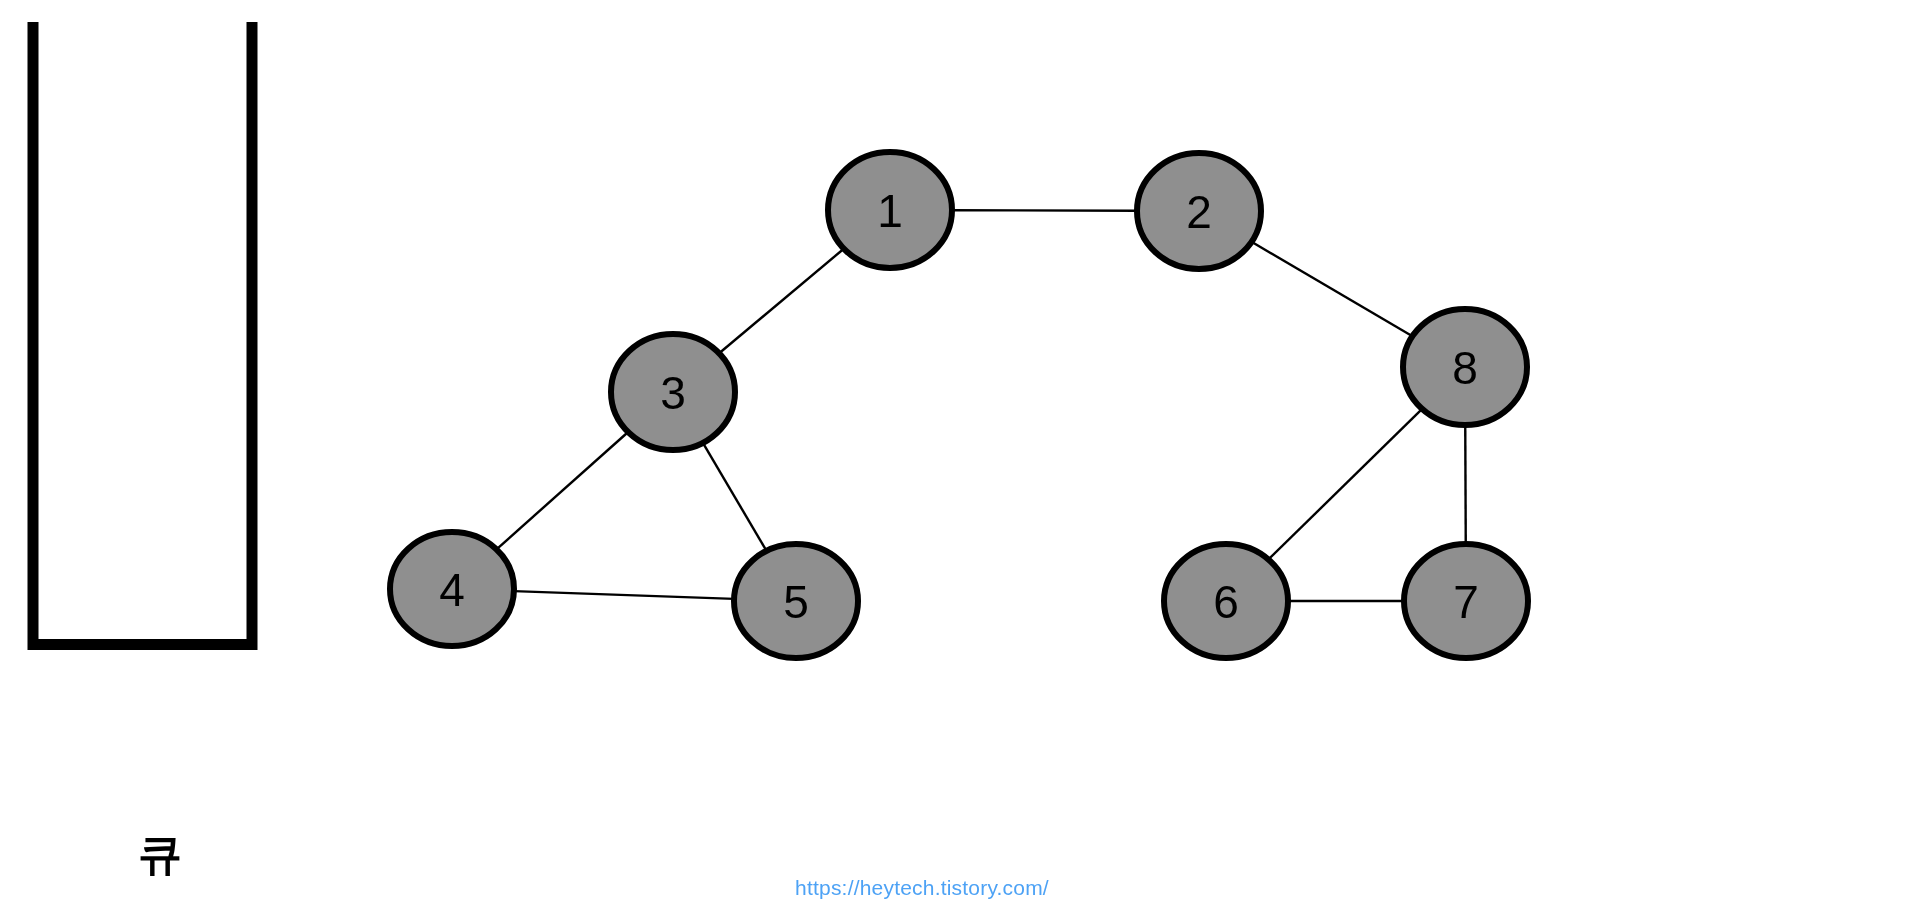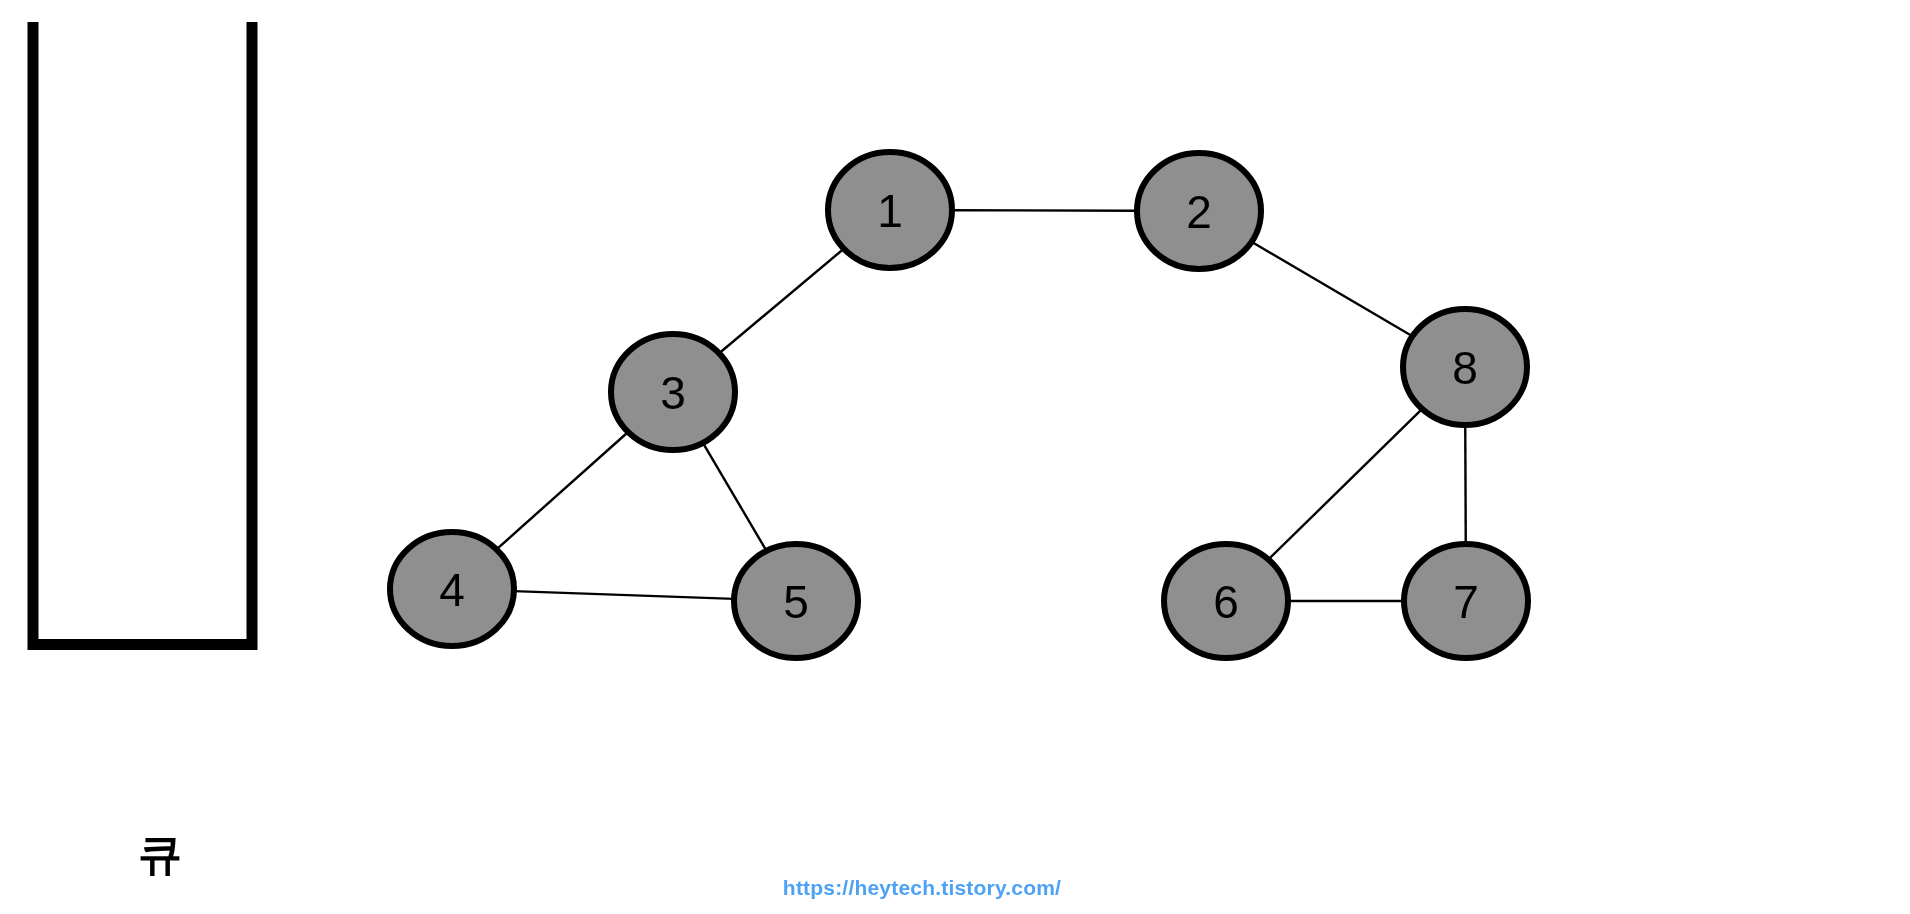--- a/index.html
+++ b/index.html
@@ -64,21 +64,21 @@
     letter-spacing: 0;
   }
   .watermark {
     position: absolute;
     left: 0;
     top: 876px;
     width: 1844px;
     text-align: center;
     font-family: "Liberation Sans", sans-serif;
     font-size: 21px;
-    font-weight: 700;
+    font-weight: 400;
     color: #4da2f5;
     letter-spacing: 0.2px;
   }
   .watermark-link {
     color: #4da2f5;
     text-decoration: none;
   }
 </style>
 </head>
 <body>

